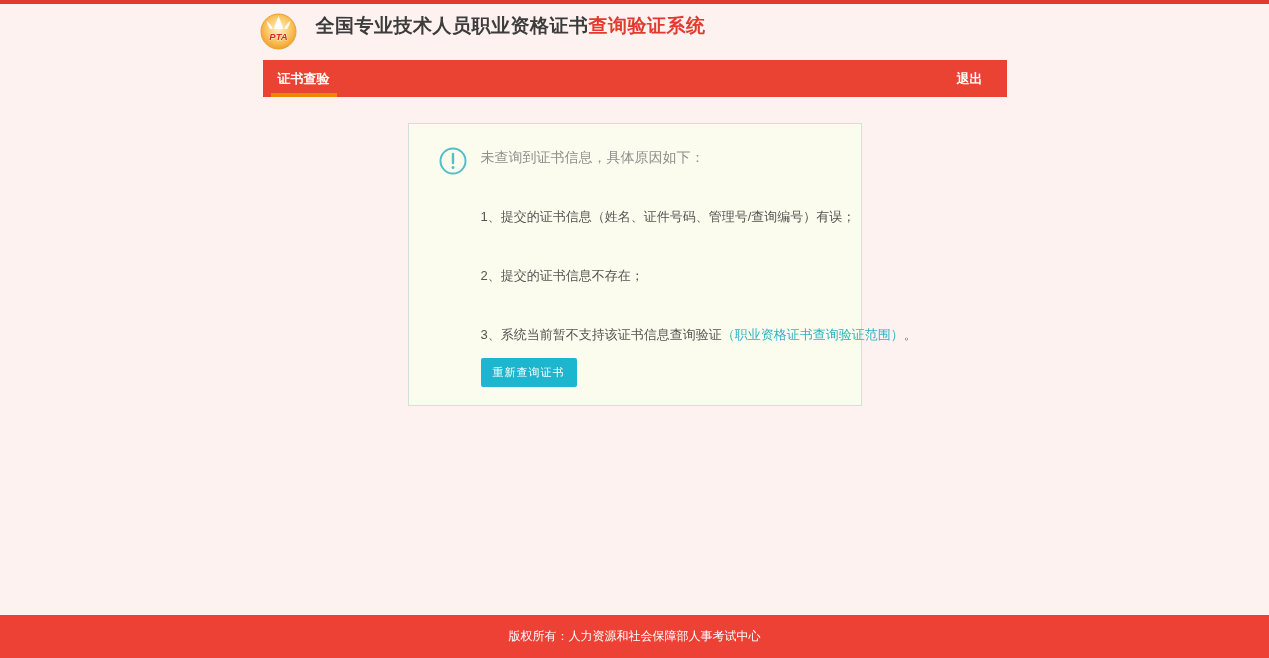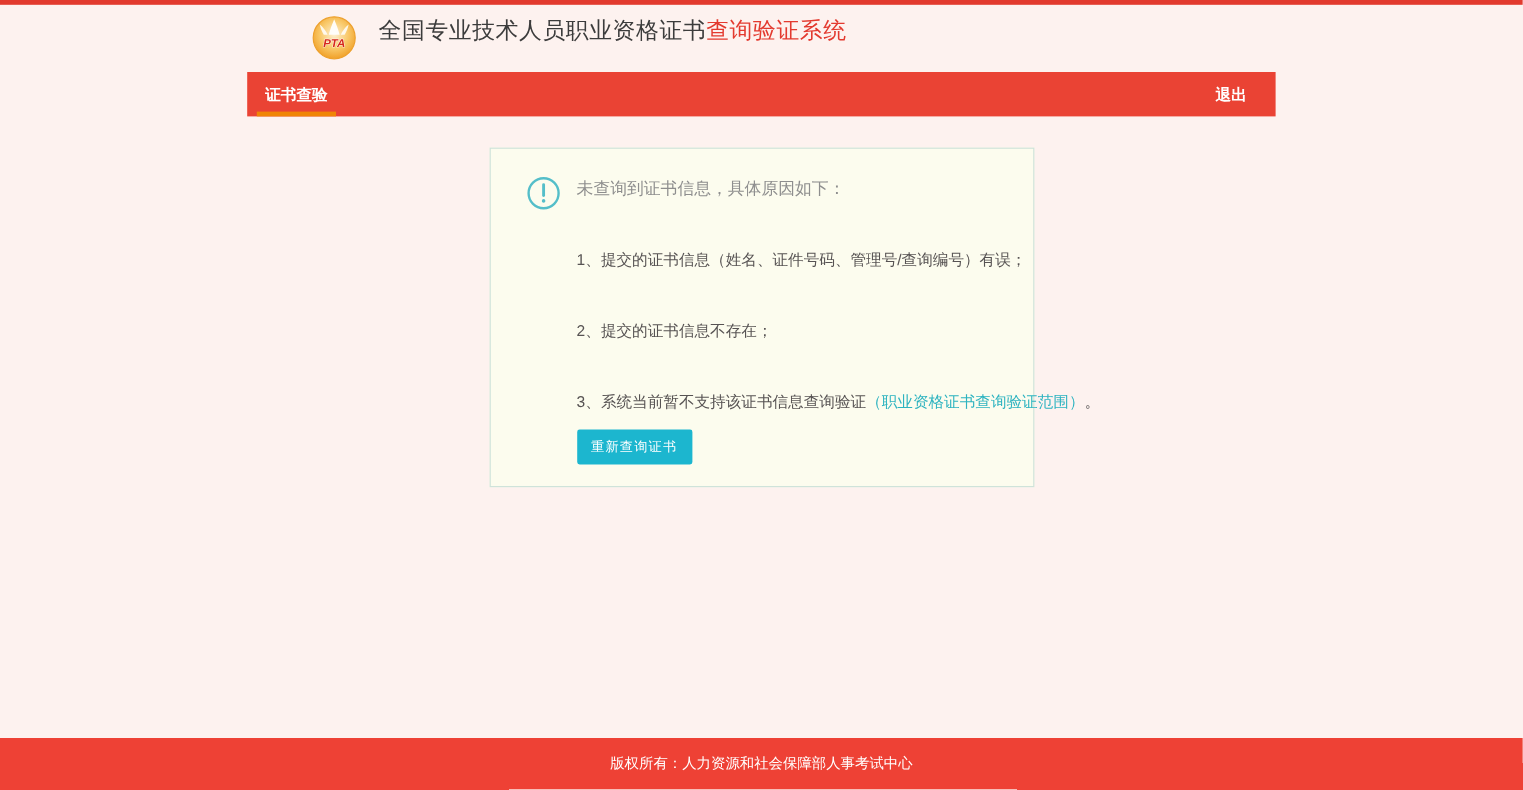--- a/index.html
+++ b/index.html
@@ -9,32 +9,32 @@
     font-family:"Liberation Sans","DejaVu Sans",sans-serif;
     position:relative;
     overflow:hidden;
   }
   .topbar { height:4px; background:#e23a2e; }
 
   
   .header { width:750px; margin:0 auto; height:56px; position:relative; }
   .brand { display:flex; align-items:flex-start; padding-top:9px;gap:17px; }
   .logo { width:37px; height:37px; flex:0 0 auto; }
-  .brand-text { font-size:19px; font-weight:normal; color:#3c3c3c; margin-left:2px; letter-spacing:0.5px; white-space:nowrap; }
+  .brand-text { font-size:19px; font-weight:bold; color:#3c3c3c; margin-left:2px; letter-spacing:0.5px; white-space:nowrap; }
   .brand-accent { color:#e33a2f; }
 
   .user-links { position:absolute; top:13px; right:0; display:flex; align-items:center; font-size:12px; color:#666; white-space:nowrap; }
   .user-links .greeting { margin-left:4px; }
   .redacted { width:46px; height:13px; background:#d9d5d2; border-radius:2px; filter:blur(1.5px); margin-left:4px; }
   .sep { color:#c9c2c0; margin:0 7px; }
   .link-blue { color:#2b50d6; display:flex; align-items:center; cursor:pointer; text-decoration:none; }
   .link-blue .share-ic { margin-right:4px; display:inline-flex; }
 
   
-  .navbar { width:857px; margin:0 auto; height:37px; background:#ea4334; display:flex; align-items:center; justify-content:space-between; }
+  .navbar { width:744px; margin:0 auto; height:37px; background:#ea4334; display:flex; align-items:center; justify-content:space-between; }
   .nav-tab { position:relative; height:100%; display:flex; align-items:center; color:#fff; font-size:13px; font-weight:bold; padding:0 7px; margin-left:8px; cursor:pointer; }
   .nav-underline { position:absolute; left:0; bottom:0; width:100%; height:4px; background:#f08505; }
   .nav-exit { color:#fff; font-size:13px; font-weight:bold; padding-right:24px; cursor:pointer; }
 
   
   .main { height:518px; }
   .alert-box {
     width:454px; margin:26px auto 0 auto;
     background:#fcfcee; border:1px solid #cfe3da;
     padding:22px 10px 12px 30px;

